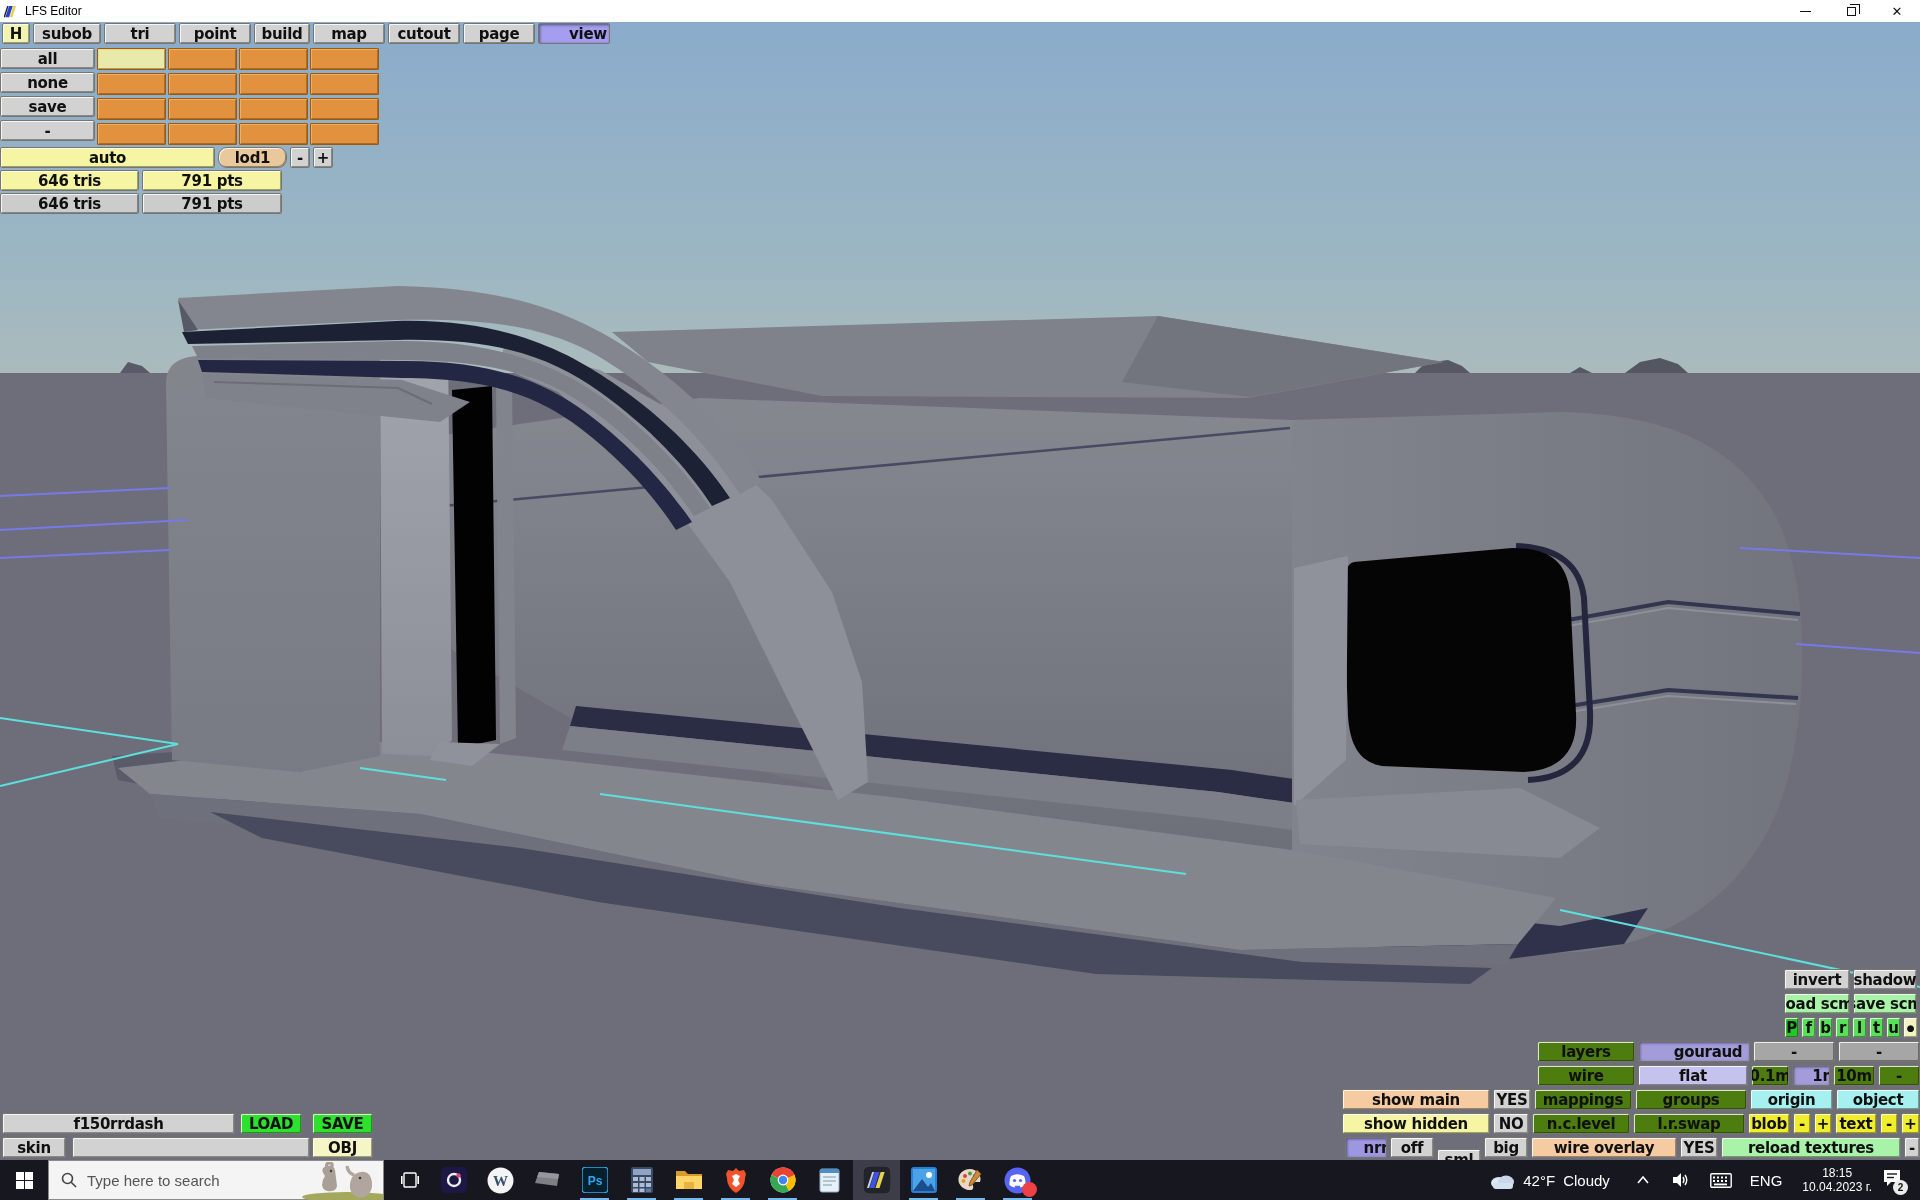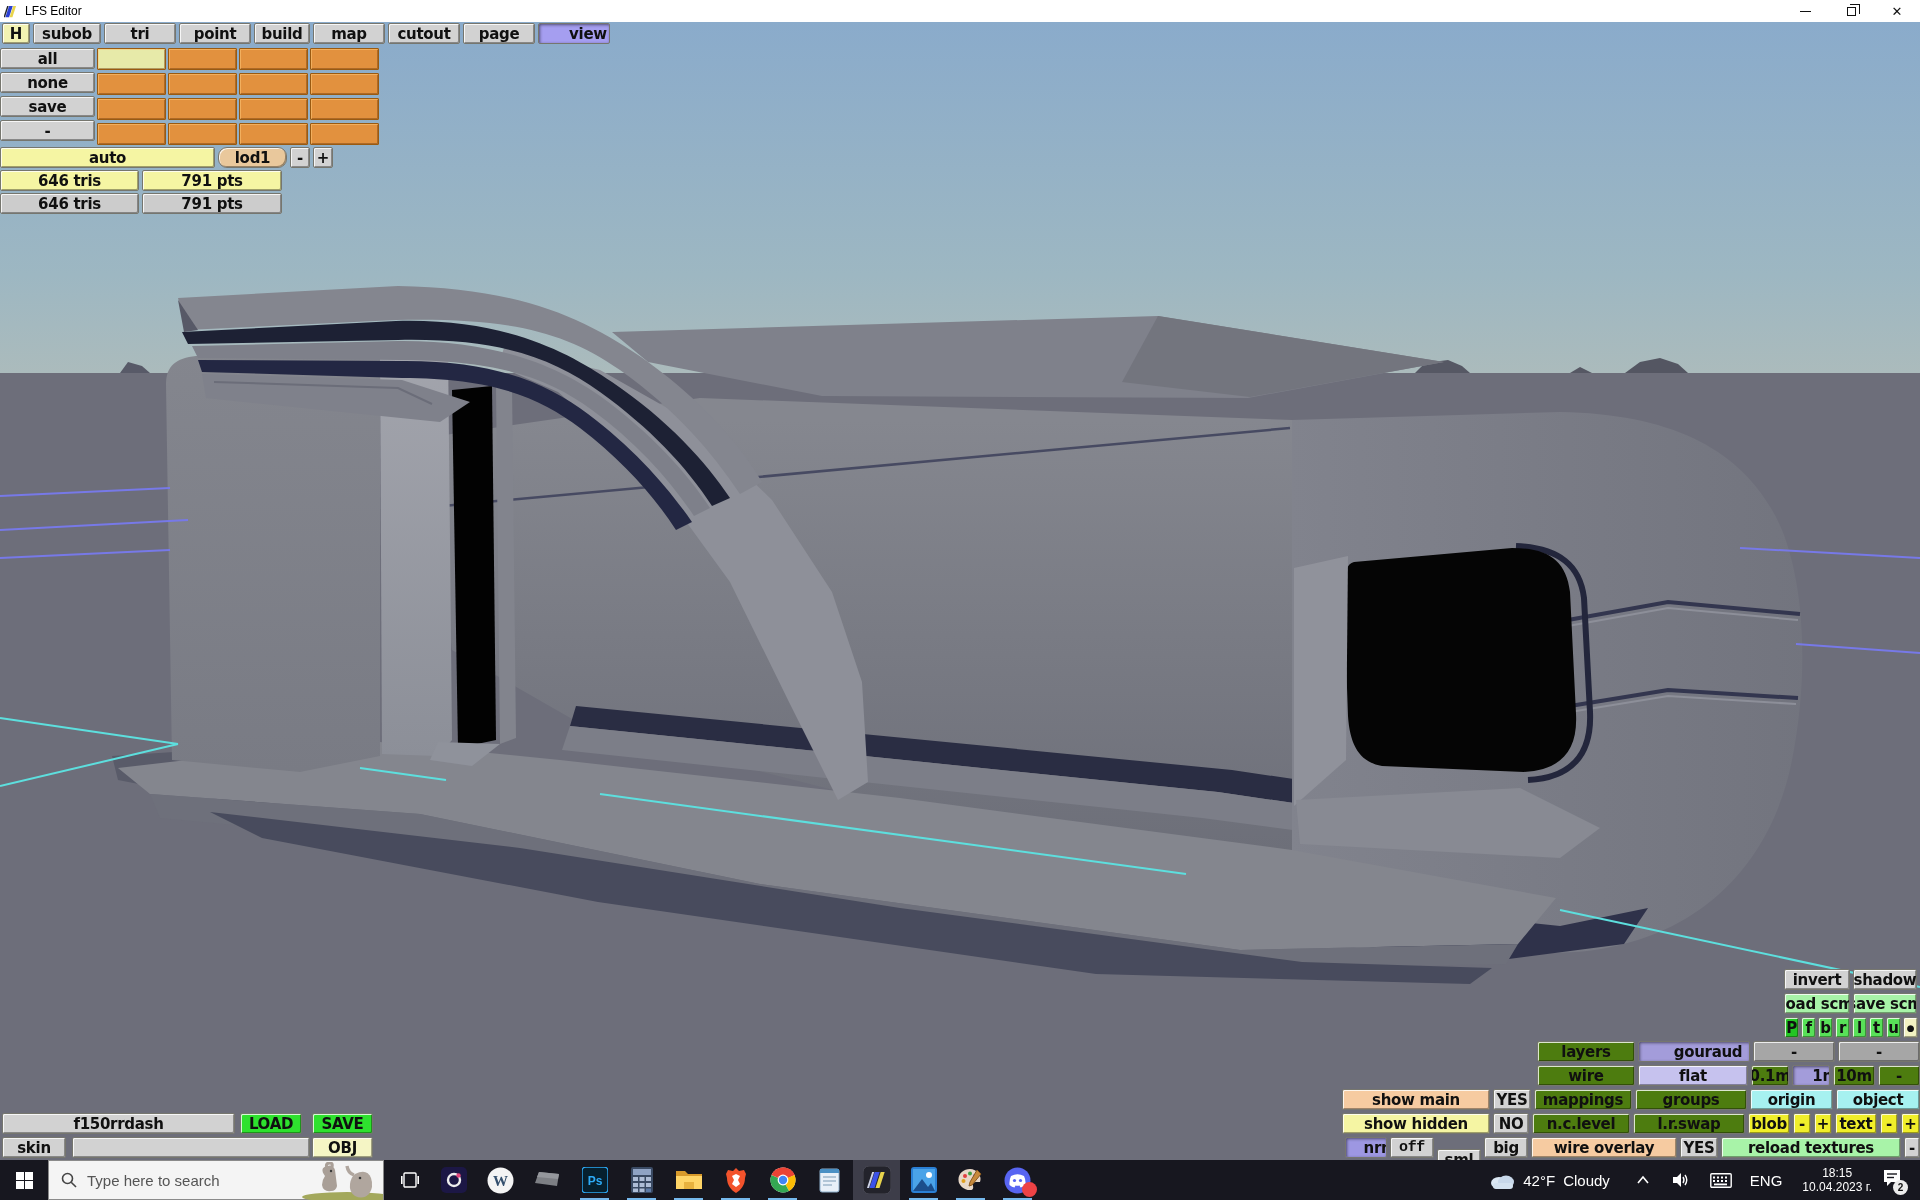--- a/index.html
+++ b/index.html
@@ -313,21 +313,21 @@
     <div class="btn c-lav" style="width:112px;">l.r.swap</div>
     <div class="btn c-yel" style="width:42px;">blob</div>
     <div class="btn c-yel" style="width:18px;">-</div>
     <div class="btn c-yel" style="width:18px;">+</div>
     <div class="btn c-yel" style="width:42px;">text</div>
     <div class="btn c-yel" style="width:18px;">-</div>
     <div class="btn c-yel" style="width:19px;">+</div>
   </div>
   <div class="hrow" style="left:1345px; top:1137px;">
     <div class="btn c-nrm pressed" style="width:42px;">nrm</div>
-    <div class="btn" style="width:44px;font-family:Liberation Mono, monospace;">off</div>
+    <div class="btn" style="width:44px;">off</div>
     <div class="btn" style="width:44px;margin-top:12px;">sml</div>
     <div class="btn" style="width:44px;">big</div>
     <div class="btn c-peach" style="width:146px;">wire overlay</div>
     <div class="btn" style="width:38px;">YES</div>
     <div class="btn c-lgreen" style="width:180px;">reload textures</div>
     <div class="btn" style="width:16px;">-</div>
   </div>
 
   <div id="taskbar">
     <div class="tb-slot">

